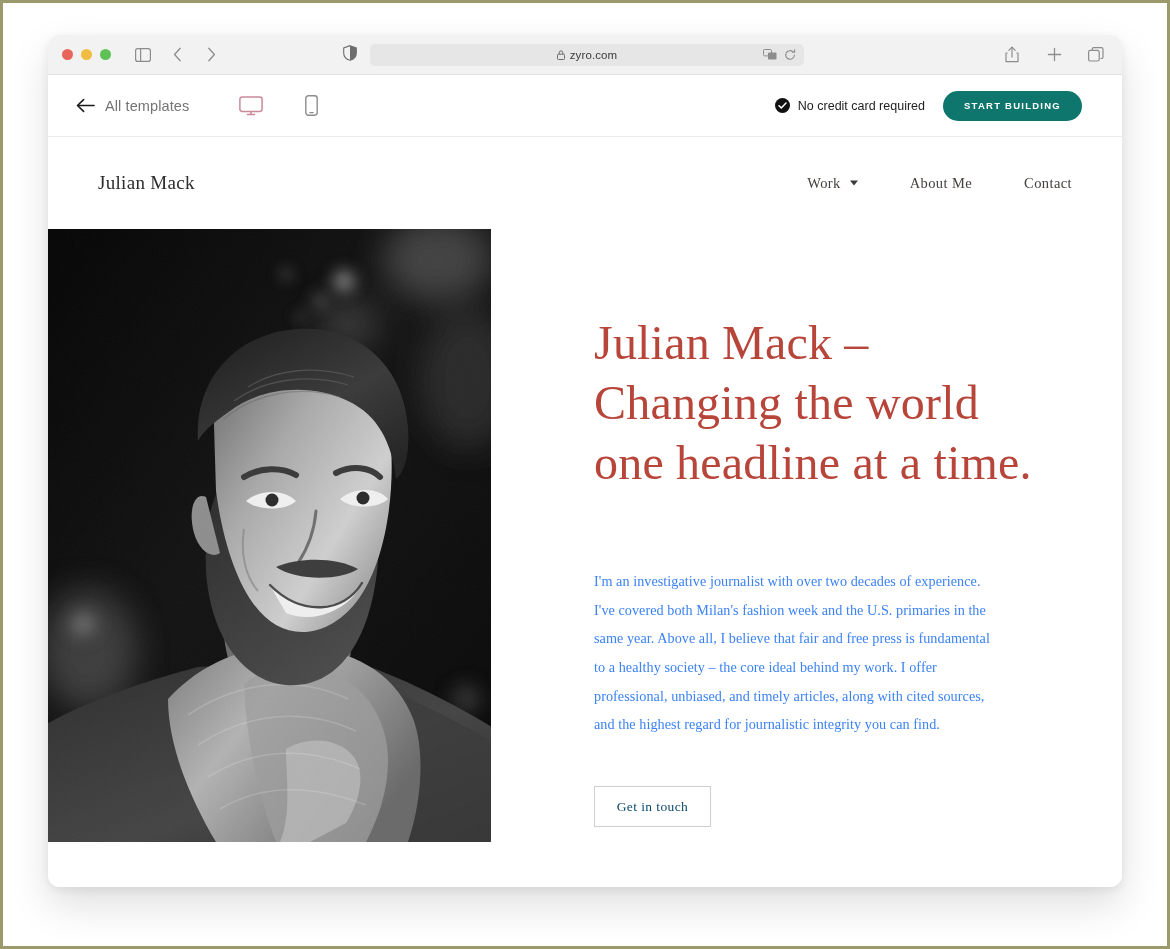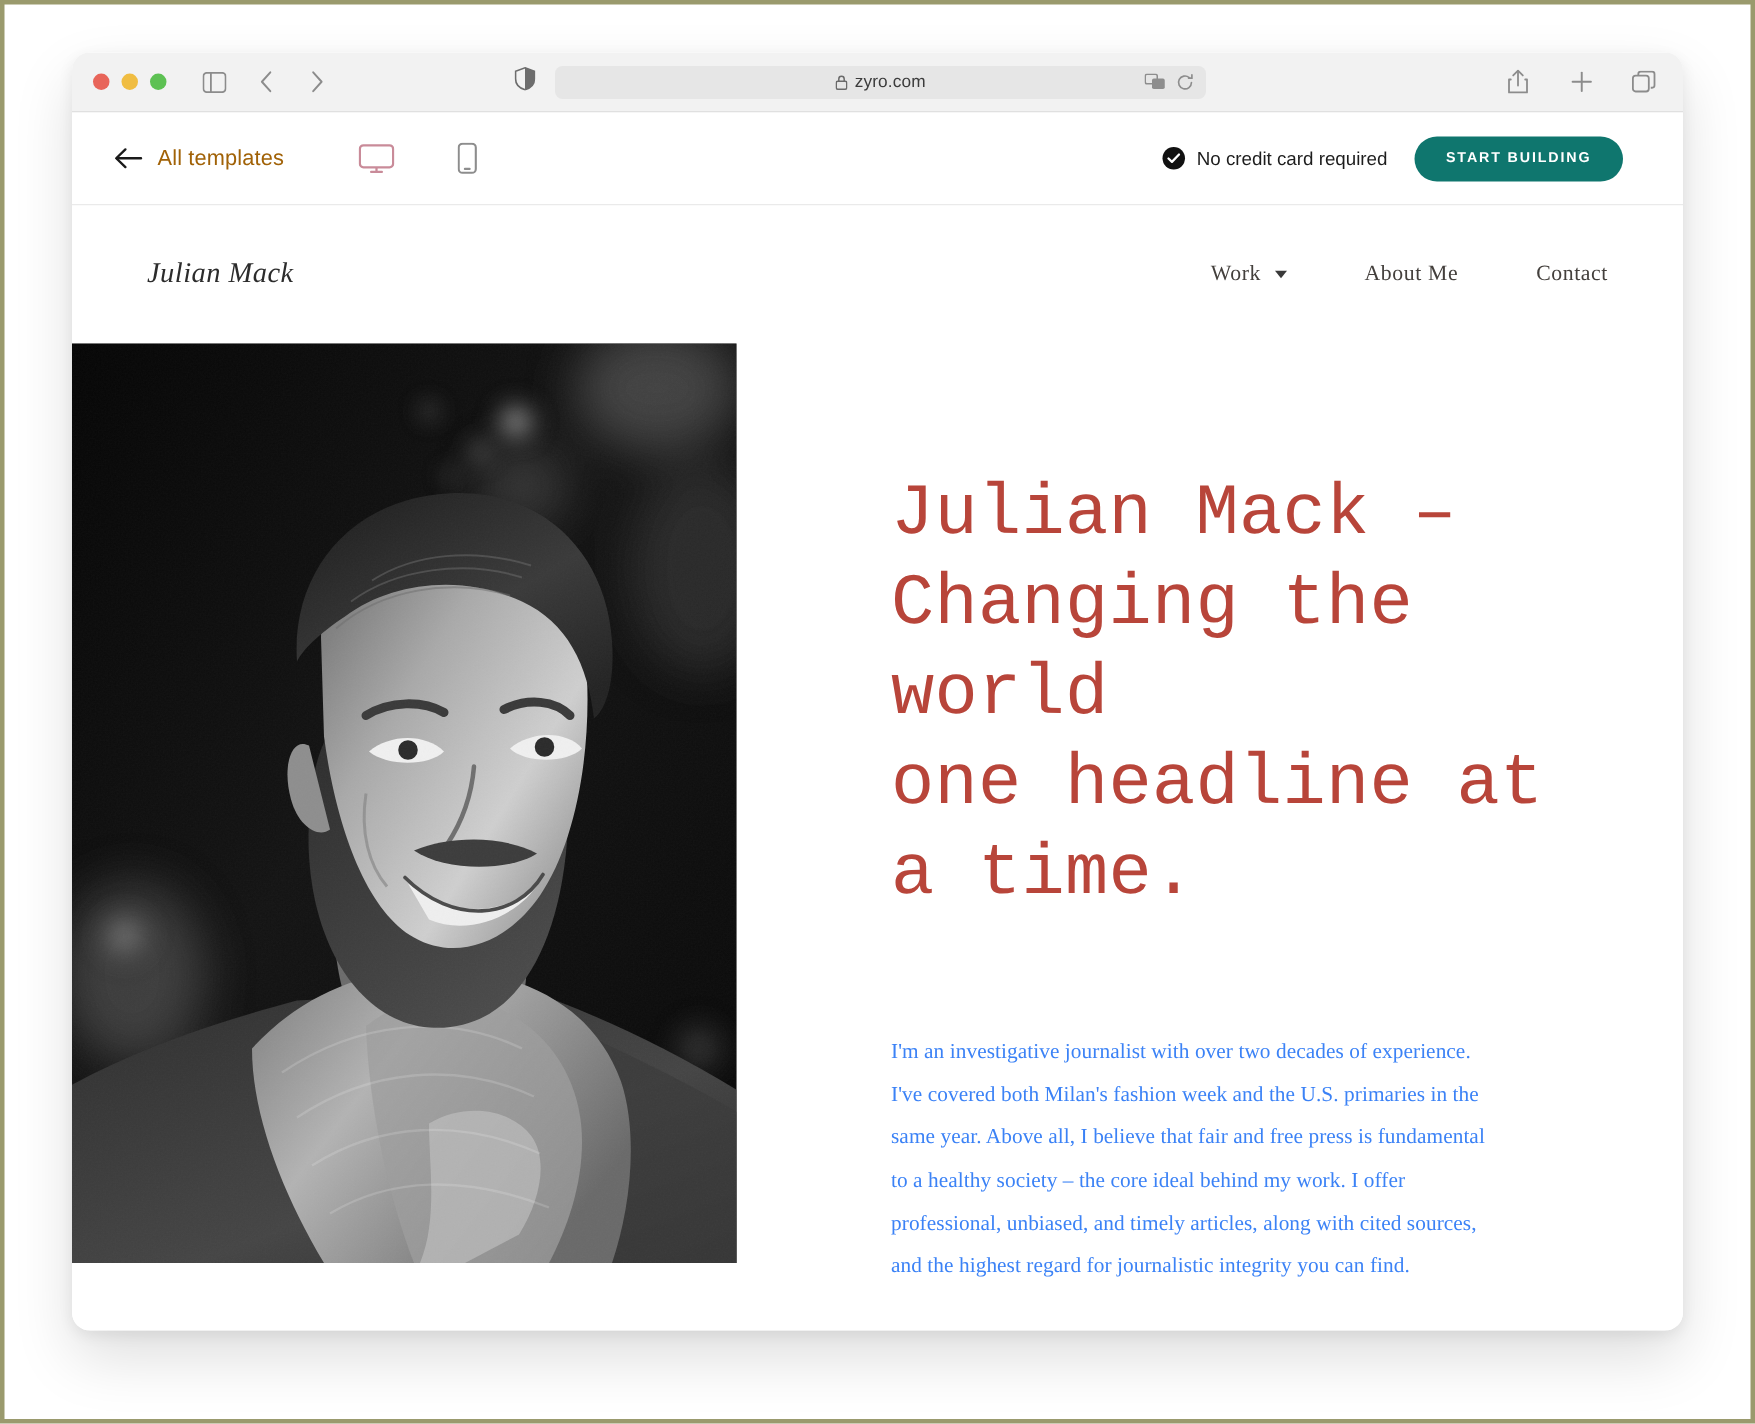--- a/index.html
+++ b/index.html
@@ -144,21 +144,21 @@
   }
 
   .back-arrow {
     color: #1a1a1a;
     display: flex;
     align-items: center;
     margin-right: 10px;
   }
   .all-templates {
     font-size: 14.5px;
-    color: #a16207;
+    color: #737373;
     letter-spacing: 0.1px;
   }
 
   .device-toggles {
     display: flex;
     align-items: center;
     gap: 42px;
     margin-left: 50px;
   }
   .device-btn { display: flex; align-items: center; justify-content: center; }
@@ -219,21 +219,20 @@
     align-items: center;
     padding: 0 40px 0 50px;
     position: relative;
   }
 
   .site-logo {
     font-family: "Liberation Serif", serif;
     font-size: 19px;
     color: #2c2c2c;
     letter-spacing: 0.3px;
-    font-style: italic;
   }
 
   .site-nav {
     position: absolute;
     right: 50px;
     top: 50%;
     transform: translateY(-50%);
     display: flex;
     align-items: center;
     gap: 52px;
@@ -270,21 +269,21 @@
     background: #111;
   }
   .hero-photo svg { display: block; width: 100%; height: 100%; }
 
   .hero-right {
     flex: 1;
     padding: 84px 40px 0 103px;
   }
 
   .hero-title {
-    font-family: Liberation Mono, monospace;
+    font-family: Liberation Serif, serif;
     font-size: 48px;
     line-height: 1.25;
     color: #b8453a;
     font-weight: normal;
     letter-spacing: 0.2px;
     white-space: pre-line;
   }
 
   .hero-body {
     margin-top: 74px;

